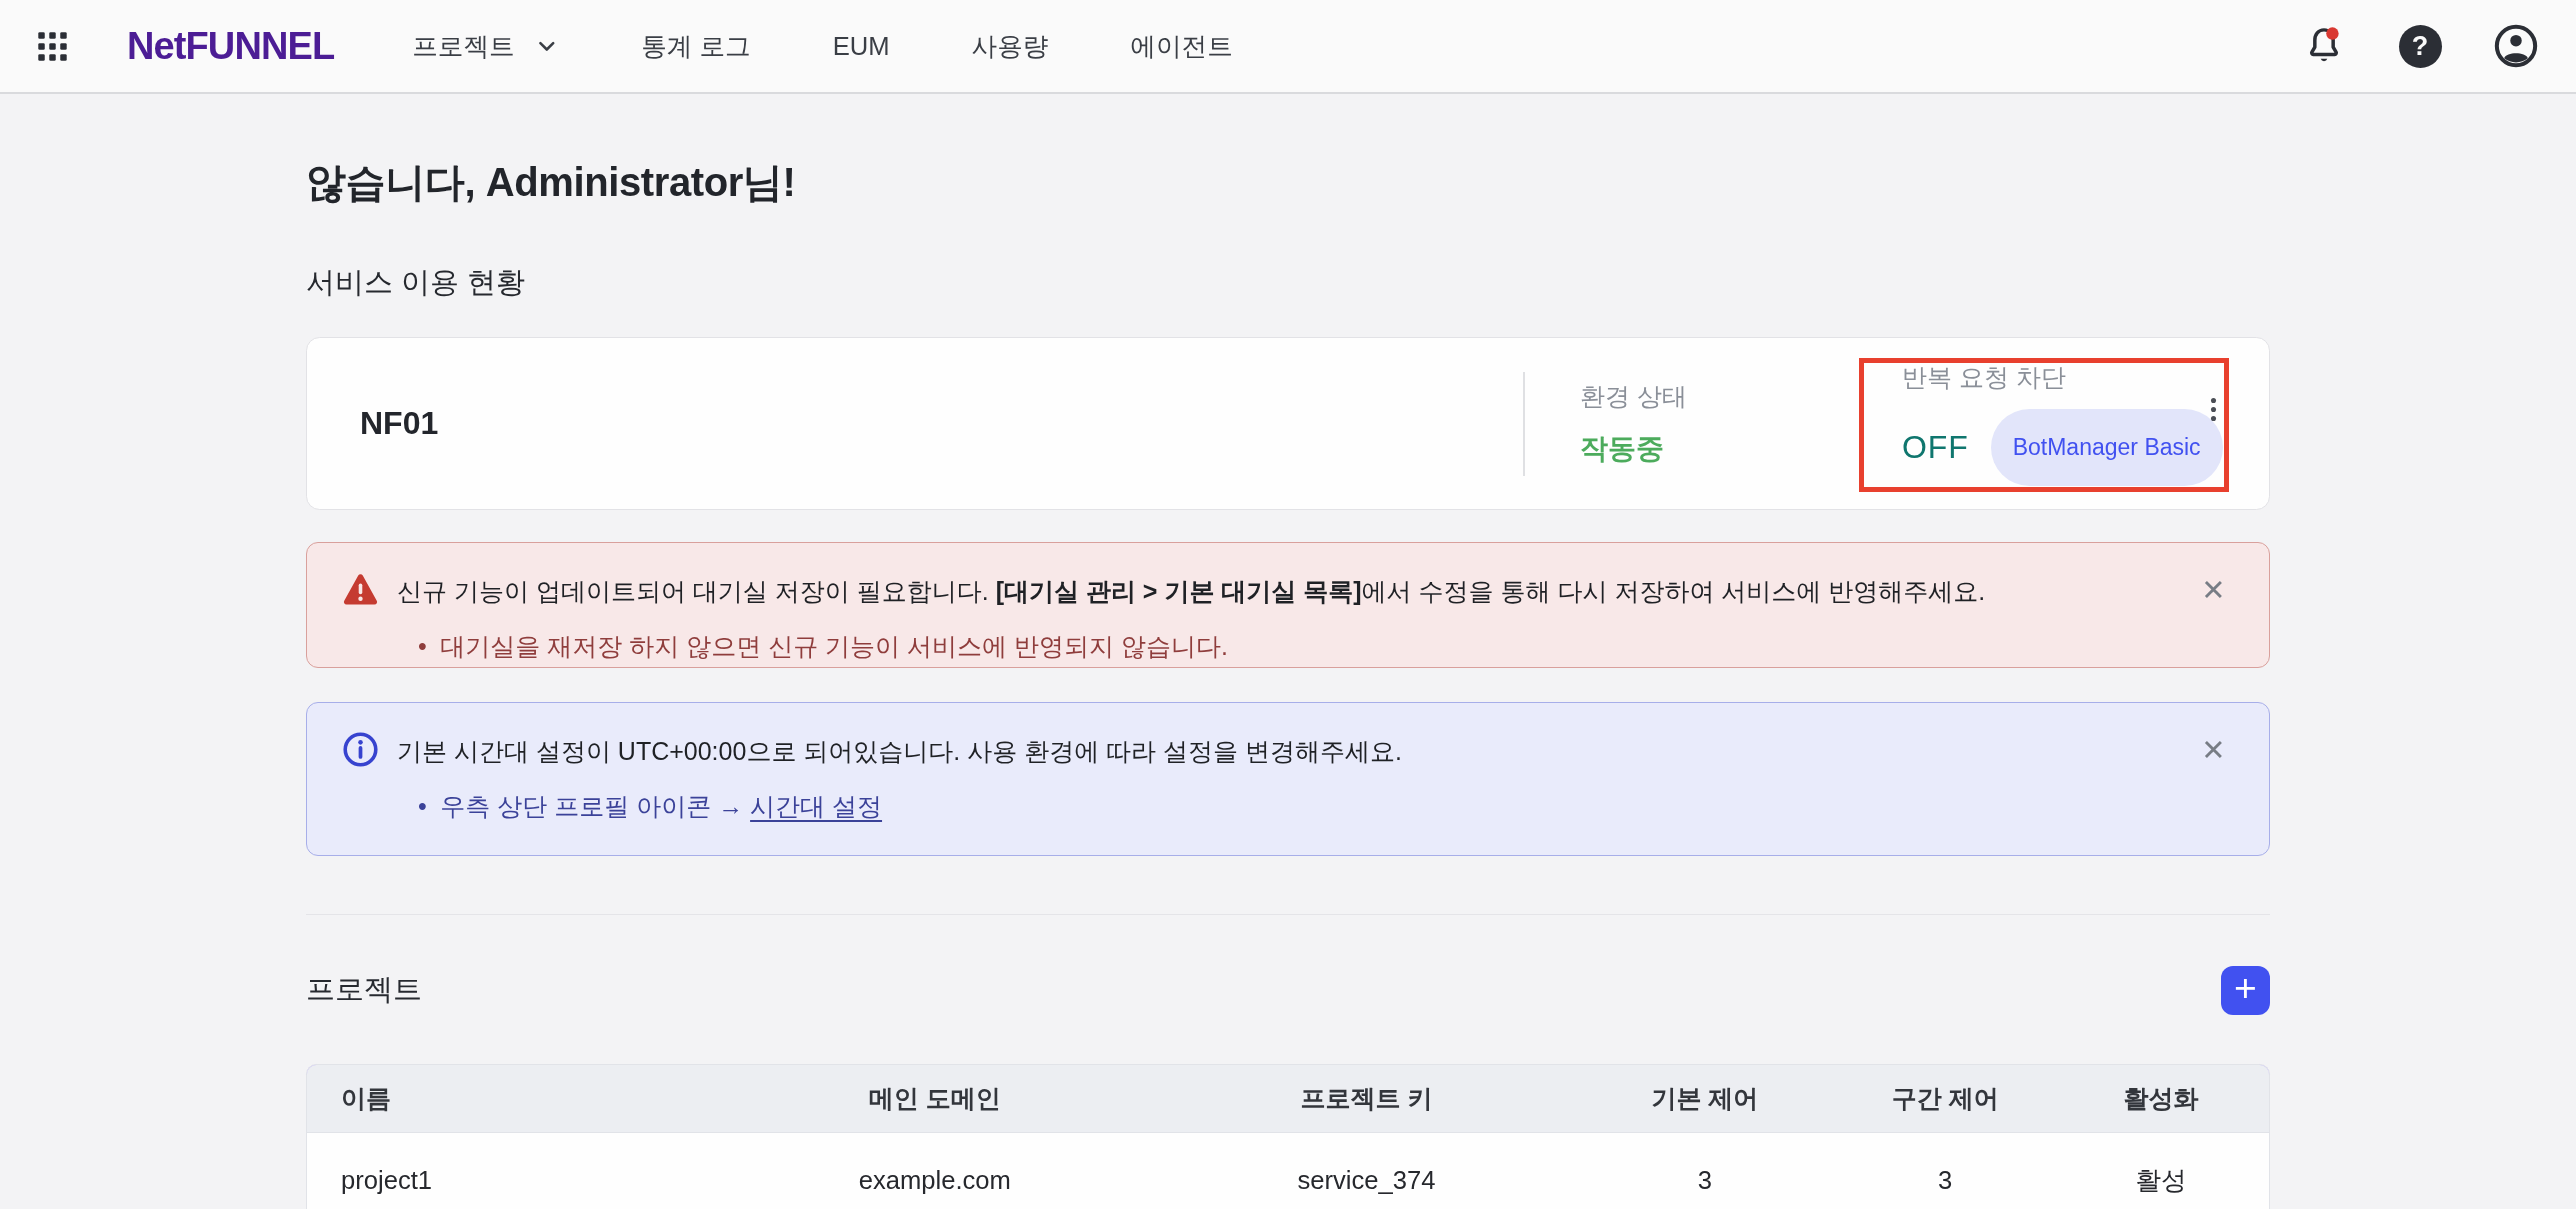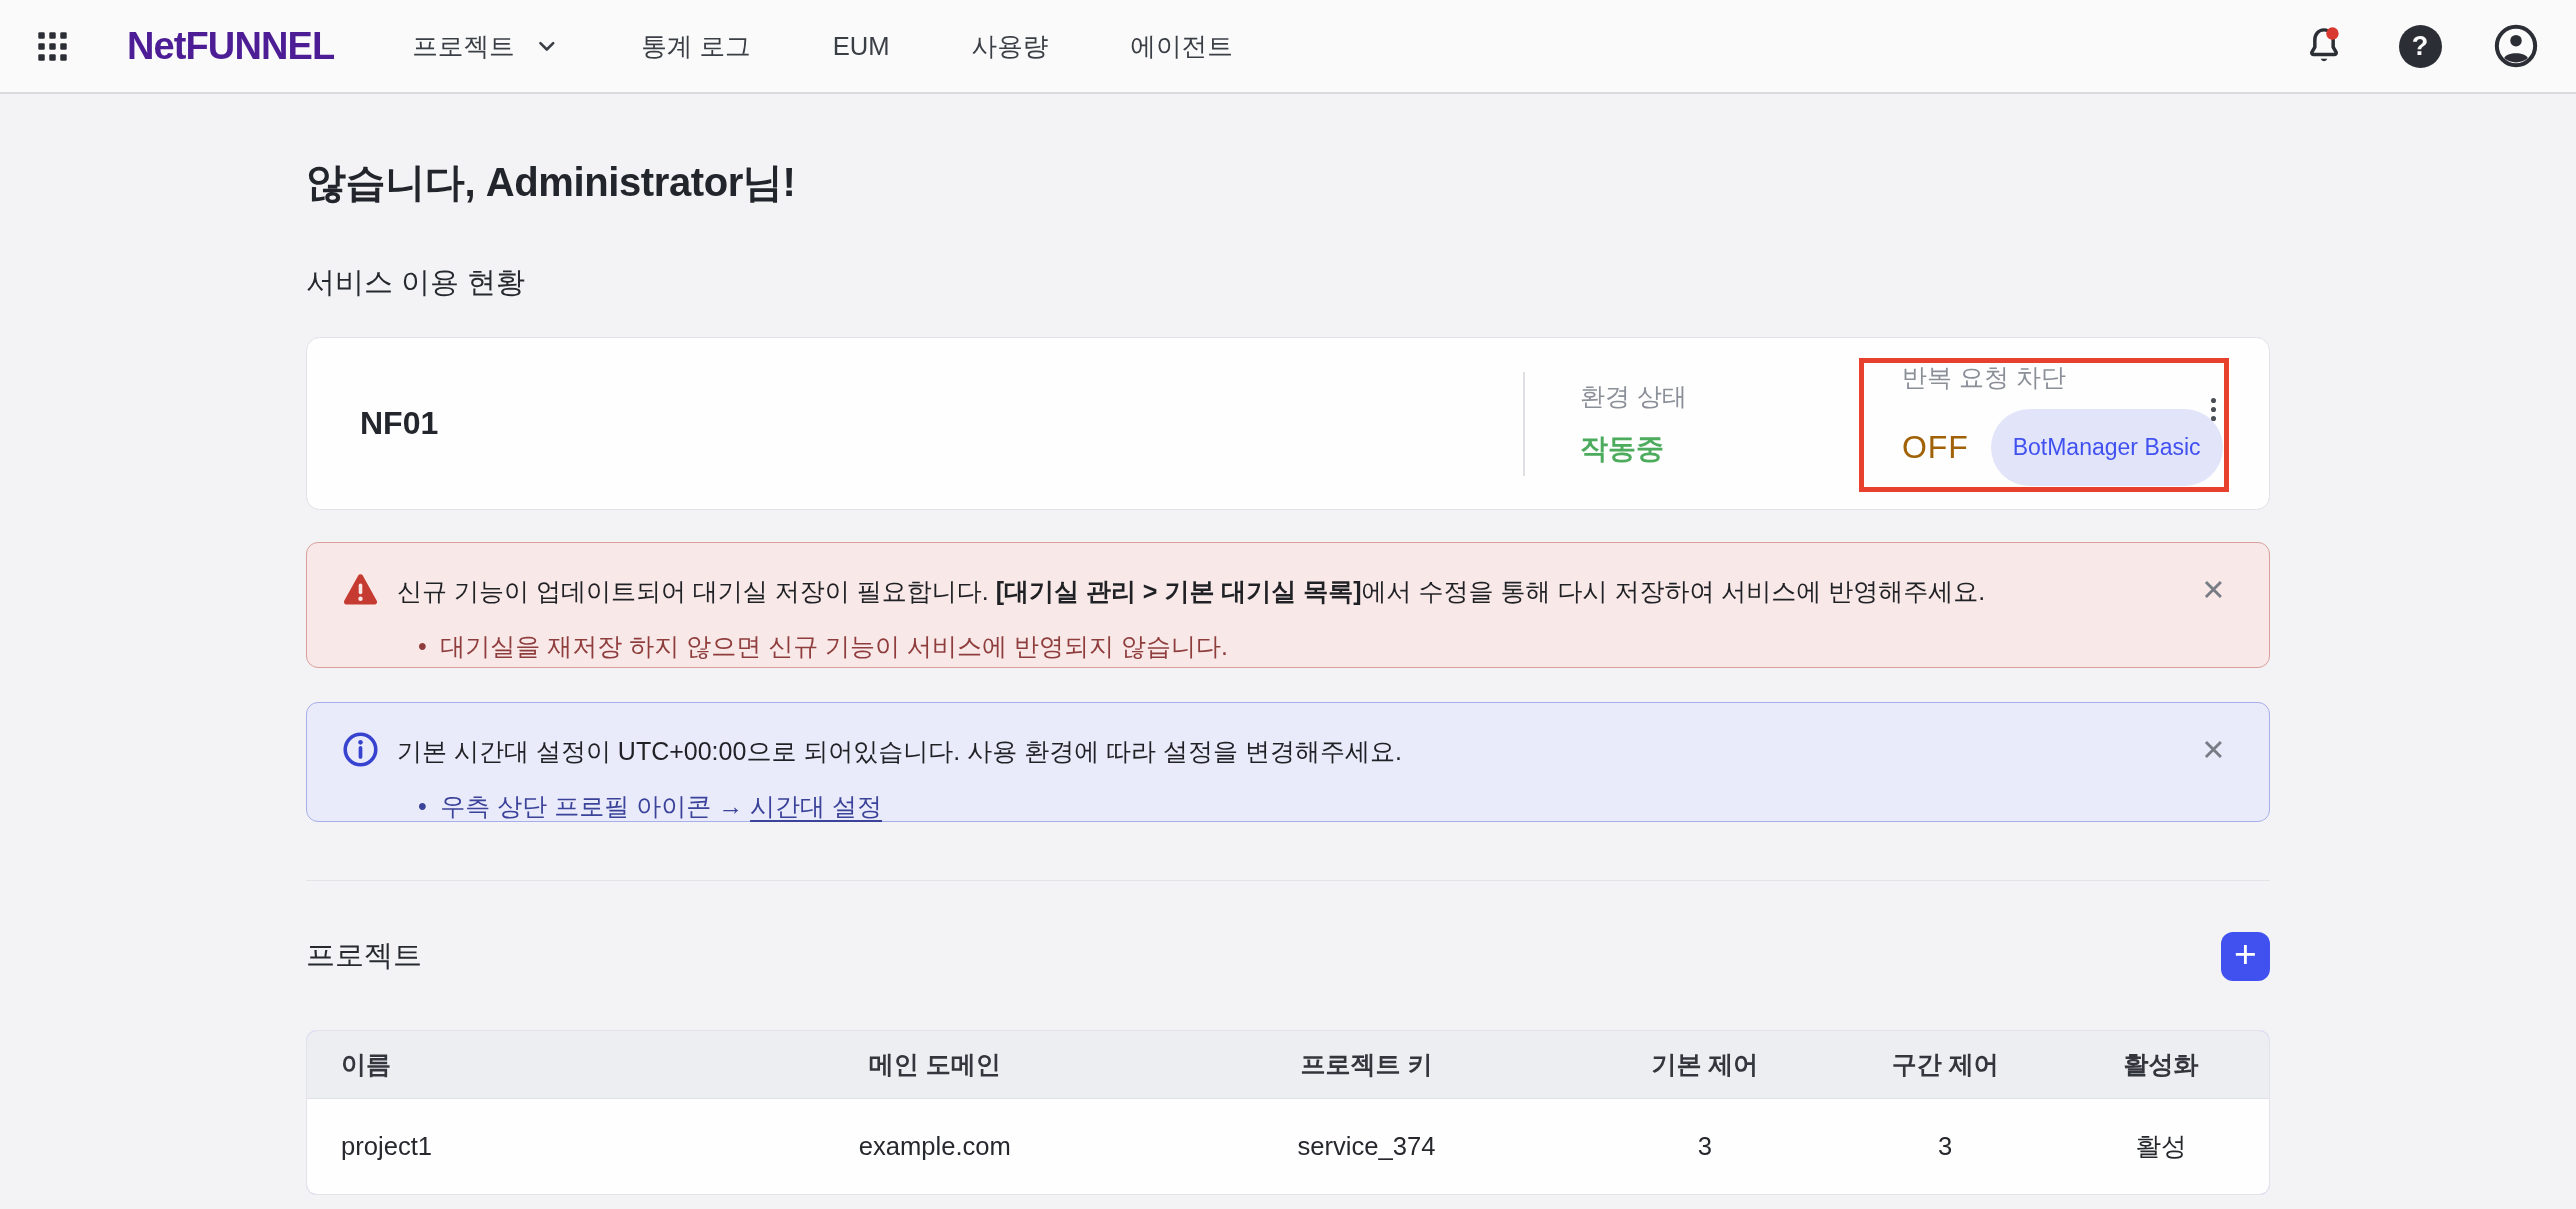--- a/index.html
+++ b/index.html
@@ -65,42 +65,42 @@
     align-items: center;
   }
   .sc-name { flex: 1; padding-left: 53px; font-size: 32px; font-weight: 700; color: #23262c; }
   .sc-divider { width: 1.7px; height: 104px; background: #dfe0e3; }
   .sc-block { display: flex; flex-direction: column; justify-content: center; }
   .sc-env { width: 333px; padding-left: 55px; }
   .sc-label { font-size: 25px; color: #8a8f98; }
   .sc-env-value { margin-top: 17px; font-size: 28px; font-weight: 600; color: #4cab5c; }
   .sc-repeat { width: 411px; padding-left: 44px; position: relative; }
   .sc-repeat-row { display: flex; align-items: center; margin-top: 15.3px; }
-  .sc-off { font-size: 32px; color: #a16207; letter-spacing: 0.9px; }
+  .sc-off { font-size: 32px; color: #0f766e; letter-spacing: 0.9px; }
   .badge {
     margin-left: 22px;
     background: #e2e5fa; color: #4151f0;
     font-size: 23px;
     padding: 25px 22px;
     border-radius: 851px;
     white-space: nowrap;
   }
   .kebab-btn { position: absolute; top: 34px; right: 41px; cursor: pointer; }
   .annotation-box {
     position: absolute;
     left: 1552px; top: 20.4px;
     width: 370px; height: 134px;
     border: 5.1px solid #e8402e;
     pointer-events: none;
   }
 
   
   .banner { position: relative; border-radius: 12px; padding: 31px 102px 0 34px; }
   .banner-red { margin-top: 31.5px; height: 126px; background: #f8e8e8; border: 1.7px solid #d9a09c; }
-  .banner-blue { margin-top: 34px; height: 120px; background: #e9ebfb; border: 1.7px solid #a7aee9; }
+  .banner-blue { margin-top: 34px; height: 154px; background: #e9ebfb; border: 1.7px solid #a7aee9; }
   .banner-row { display: flex; align-items: flex-start; }
   .banner-icon { flex: 0 0 auto; margin-right: 17px; margin-top: -3.4px; }
   .banner-text { font-size: 25px; color: #1f2125; line-height: 34px; }
   .banner-bullet { margin-top: 17px; margin-left: 77px; font-size: 25px; line-height: 34px; display: flex; }
   .bullet-mark { margin-right: 13.6px; }
   .banner-red .banner-bullet { color: #8f3d3c; }
   .banner-blue .banner-bullet { color: #3b4299; }
   .tz-link { color: #3b4299; text-decoration: underline; text-underline-offset: 5.1px; cursor: pointer; }
   .banner-close {
     position: absolute; right: 37px; top: 29px;

